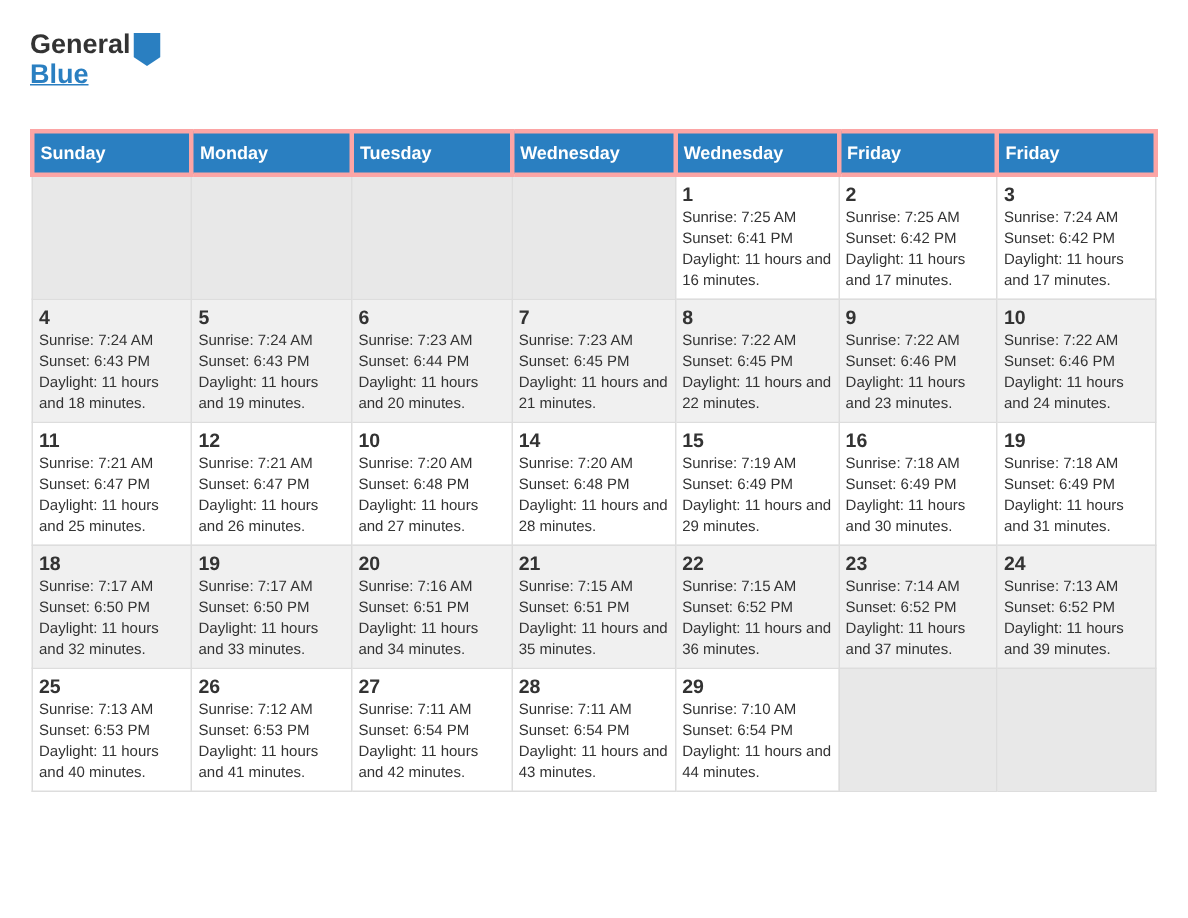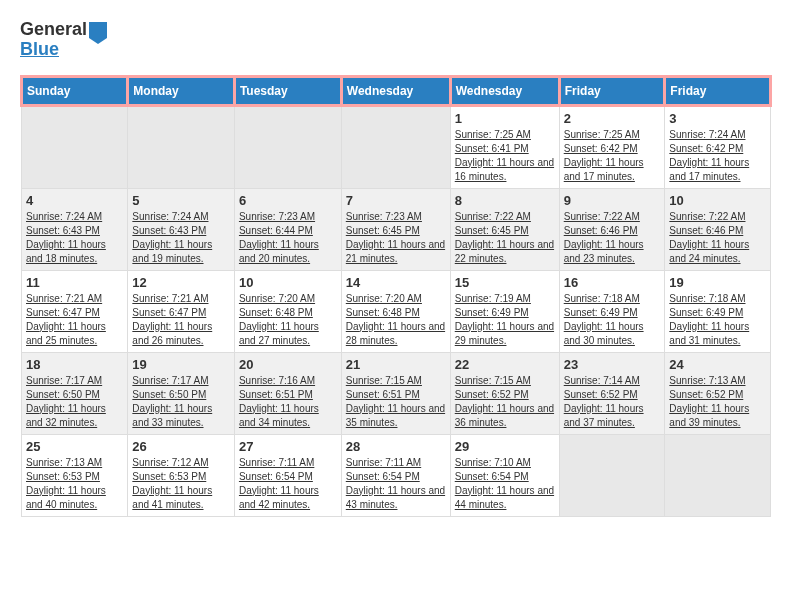--- a/index.html
+++ b/index.html
@@ -7,21 +7,21 @@
       font-family: Arial, sans-serif;
       background: #fff;
       width: 792px;
       min-height: 612px;
       padding: 20px;
     }
     .header {
       display: flex;
       justify-content: space-between;
       align-items: flex-start;
-      margin-bottom: 15px;
+      margin-bottom: 26px;
     }
     .logo {
       display: flex;
       align-items: center;
     }
     .logo-text {
       display: flex;
       flex-direction: column;
       font-size: 18px;
       font-weight: bold;
@@ -82,21 +82,20 @@
     .day-number {
       font-size: 13px;
       font-weight: bold;
       display: block;
       margin-bottom: 2px;
     }
     .day-info {
       font-size: 10px;
       line-height: 1.4;
       color: #333;
-      text-decoration: underline;
     }
     .empty-cell {
       background-color: #e8e8e8 !important;
     }
     tbody tr:nth-child(even) .empty-cell {
       background-color: #dcdcdc !important;
     }
   </style>
 </head>
 <body>

